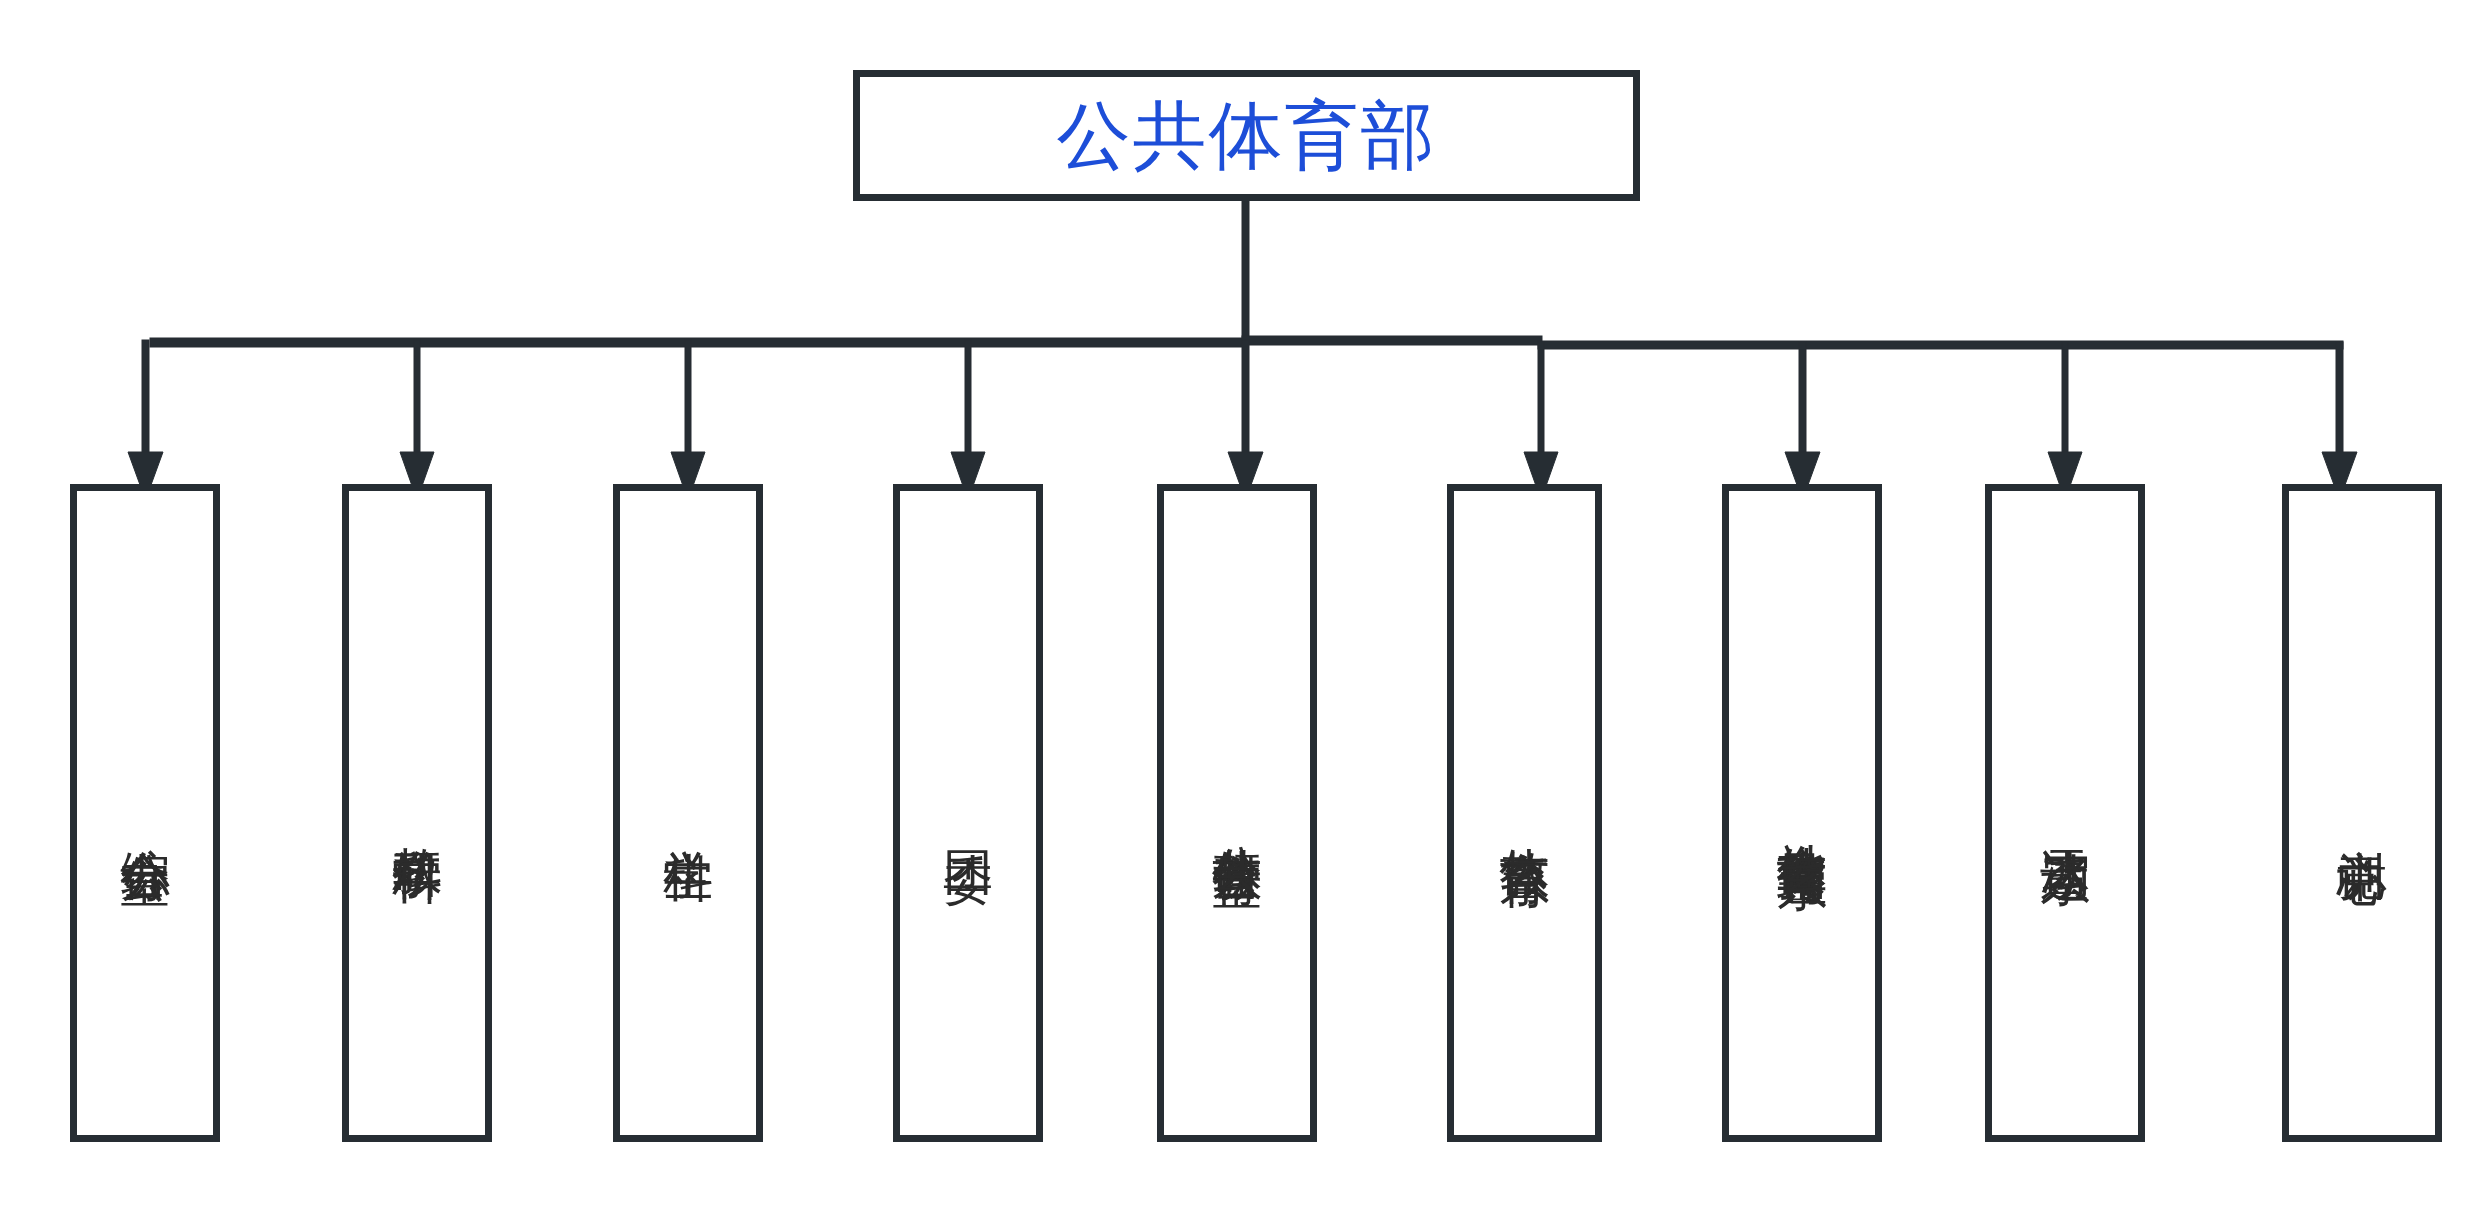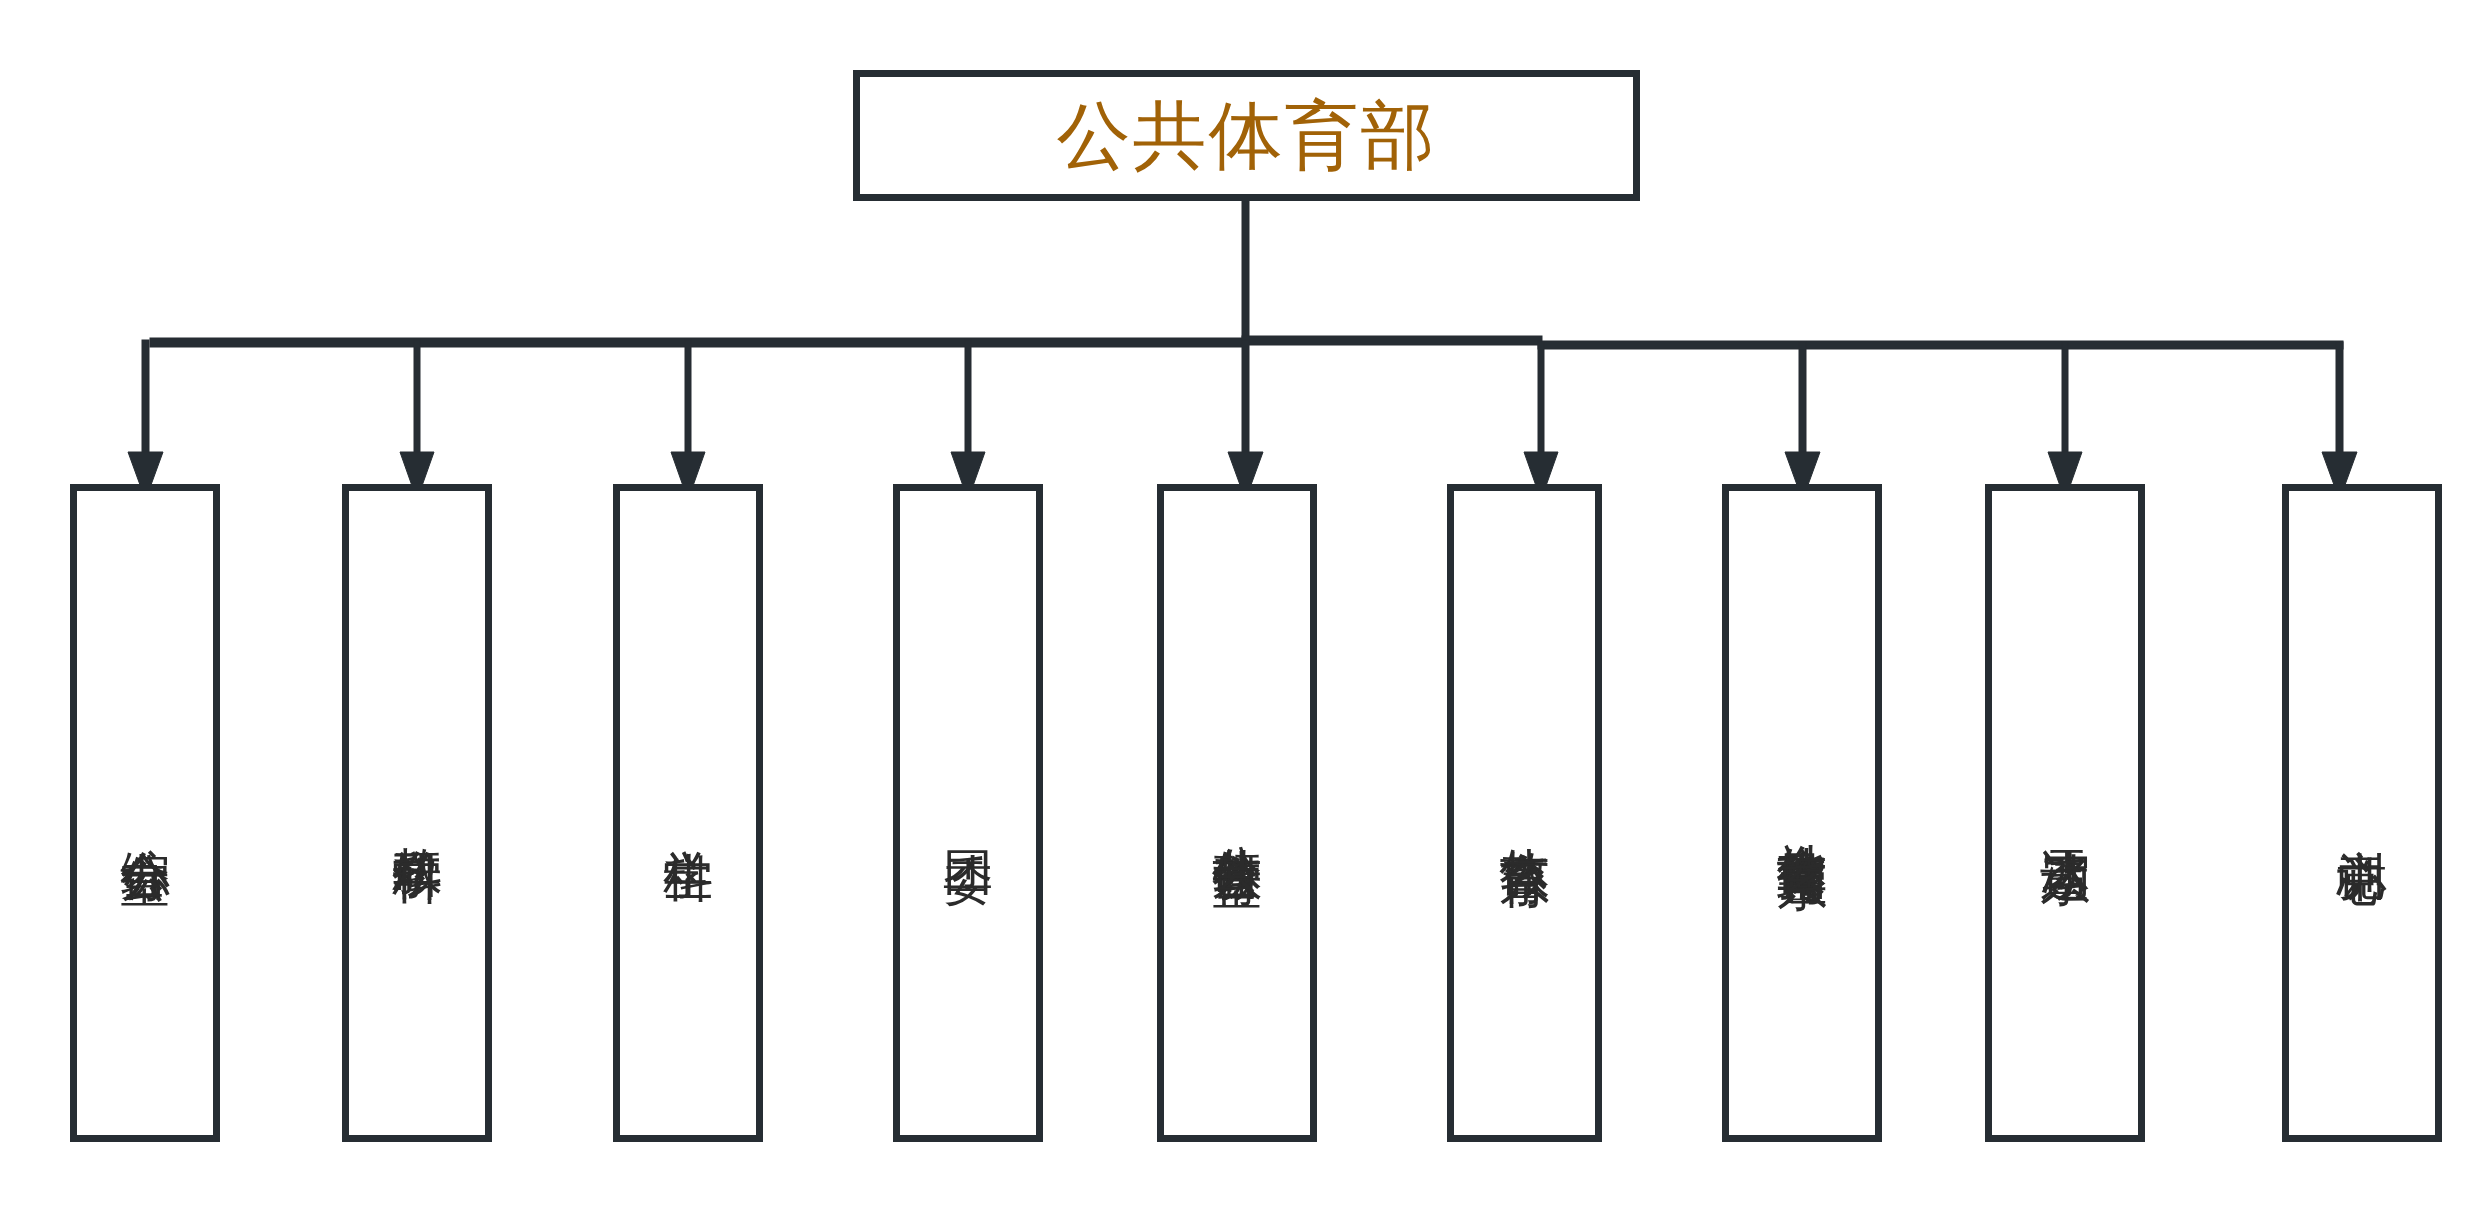--- a/index.html
+++ b/index.html
@@ -36,21 +36,21 @@
   .root-box {
     left: 853px;
     top: 70px;
     width: 787px;
     height: 131px;
     border-width: 7px;
   }
   .root-label {
     font-size: 74px;
     line-height: 1.05;
-    color: #a16207;
+    color: #1d4ed8;
     letter-spacing: 2px;
     white-space: nowrap;
   }
   .child-box {
     top: 484px;
     height: 658px;
   }
   .child-label {
     writing-mode: vertical-rl;
     text-orientation: upright;

